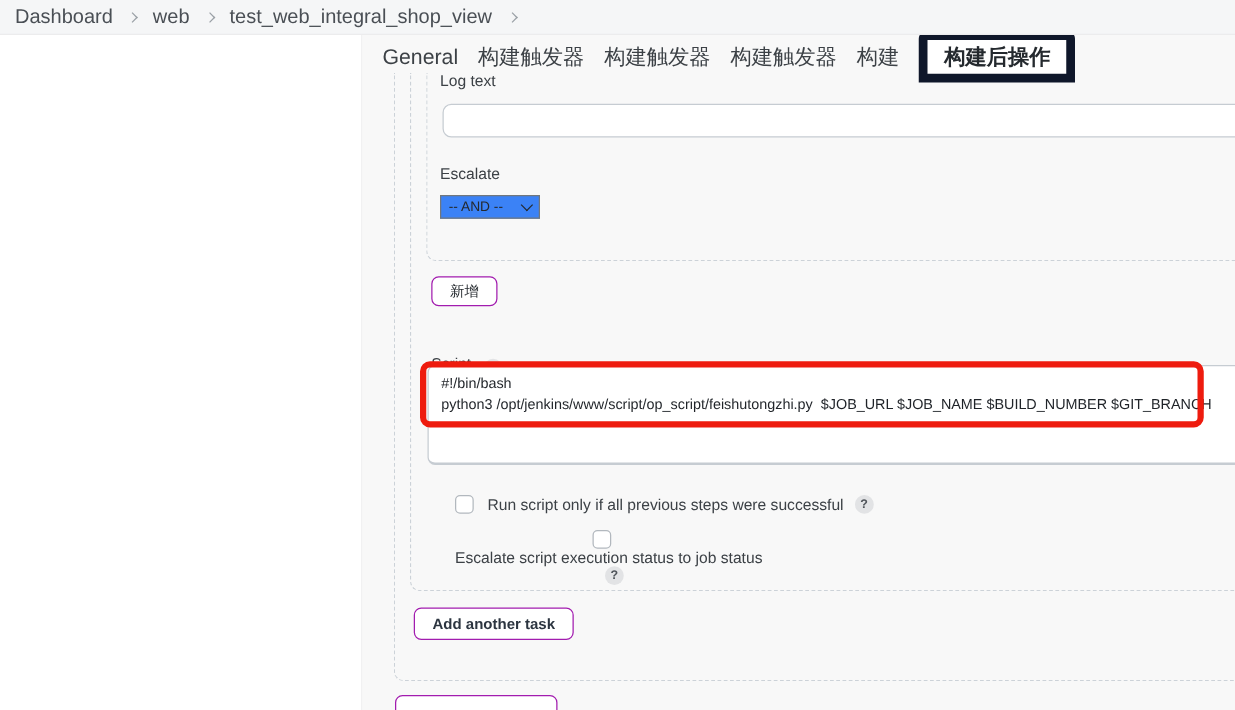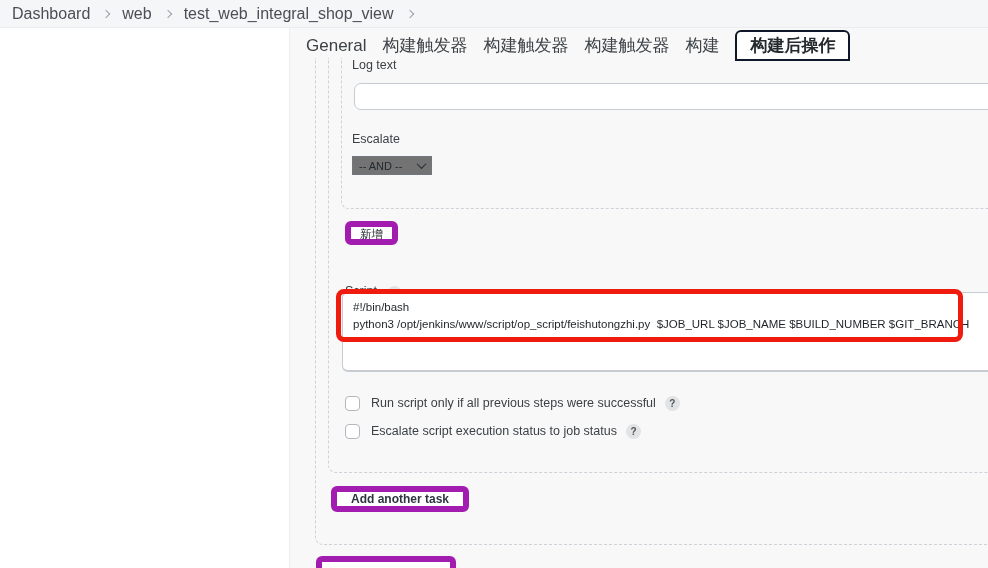--- a/index.html
+++ b/index.html
@@ -19,46 +19,46 @@
   .sidebar { position:absolute; top:28px; left:0; width:290px; height:540px;
     background:#ffffff; border-right:1px solid #ededee; }
   .content { position:absolute; top:28px; left:290px; width:698px; height:540px;
     background:#f8f8f8; overflow:hidden; }
 
   
   .tabs { position:absolute; top:3px; left:15px; height:28px;
     display:flex; align-items:center; }
   .tab { font-size:17px; color:#3c4146; margin-right:14px; padding:0 1px;
     line-height:27px; cursor:pointer; white-space:nowrap; }
-  .tab.active { background:#fff; border:2px solid #0f172a;
+  .tab.active { background:#fff; border:7px solid #0f172a;
     border-radius:6px 6px 0 0; padding:0 13px; font-weight:700; color:#24292e;
     margin-right:0; margin-left:1px;text-align:center; }
 
   
   .dash { position:absolute; width:1200px;
     border-left:1px dashed #ccd2d8; border-bottom:1px dashed #ccd2d8;
     border-bottom-left-radius:8px; }
   .dash-outer  { left:25px; top:30px; height:487px; }
   .dash-middle { left:38px; top:30px; height:415px; }
   .dash-inner  { left:51px; top:30px; height:151px; }
 
   
   .lbl { position:absolute; font-size:12.5px; color:#3c4146; }
   .text-input { position:absolute; left:64px; top:55px; width:1200px; height:27px;
     background:#fff; border:1px solid #c6ccd2; border-radius:7px;
     font-size:12px; padding:0 10px; color:#24292e; outline:none; }
 
   .select { position:absolute; left:62px; top:128px; width:80px; height:19px;
-    background:#737373; border:1px solid #71777d; display:flex; align-items:center;
+    background:#3b82f6; border:1px solid #71777d; display:flex; align-items:center;
     padding:0 6px; font-size:11px; color:#24292e; cursor:pointer; }
   .select .chev { margin-left:auto; width:7px; height:7px;
     border-right:1.8px solid #24292e; border-bottom:1.8px solid #24292e;
     transform:rotate(45deg) translate(-1px,-1px); }
 
-  .btn { background:#fff; border:6px solid #a21caf; border-radius:6px;
+  .btn { background:#fff; border:1px solid #a21caf; border-radius:6px;
     color:#24292e; cursor:pointer; font-family:"Liberation Sans",sans-serif; }
   .btn-add { position:absolute; left:55px; top:193px; width:53px; height:24px;
     font-size:11.5px; }
   .btn-task { position:absolute; left:41px; top:458px; height:26px;
     padding:0 14px; font-size:12px; font-weight:700; color:#2c3540; }
   .btn-bottom { position:absolute; left:26px; top:528px; height:34px;
     padding:6px 12px 0 12px; font-size:11.5px; font-weight:700; color:#2c3540; }
 
   .help { display:inline-block; width:15px; height:15px; border-radius:50%;
     background:#e2e3e5; color:#50555b; font-size:10px; font-weight:700;
@@ -68,21 +68,21 @@
 
   .script-area { position:absolute; left:52px; top:264px; width:1200px; height:80px;
     background:#fff; border:1px solid #c6ccd2; border-bottom-width:2px;
     border-radius:6px; padding:6px 10px; font-family:"Liberation Sans",sans-serif;
     font-size:11.5px; line-height:17px; color:#1f2328; resize:none;
     outline:none; overflow:hidden; white-space:pre; }
 
   .annotation { position:absolute; left:46px; top:261px; width:627px; height:53px;
     border:5px solid #ee1b0e; border-radius:8px; pointer-events:none; z-index:4; }
 
-  .check-row { position:absolute; left:36px; display:flex; align-items:flex-start;
+  .check-row { position:absolute; left:55px; display:flex; align-items:center;
     font-size:12.5px; color:#3c4146;padding-left:19px; }
   .check-row .box { width:15px; height:15px; background:#fff;
     border:1px solid #b2b8be; border-radius:4px; margin-right:11px; cursor:pointer;
     flex:0 0 auto; }
   .check-row .help { margin-left:9px; }
 </style>
 </head>
 <body>
 
 <div class="topbar">
@@ -129,21 +129,21 @@
   <textarea class="script-area" wrap="off" spellcheck="false" style="">#!/bin/bash
 python3 /opt/jenkins/www/script/op_script/feishutongzhi.py  $JOB_URL $JOB_NAME $BUILD_NUMBER $GIT_BRANCH</textarea>
 
   <div class="annotation"></div>
 
   <div class="check-row" style="top:368px;">
     <span class="box"></span>
     <span>Run script only if all previous steps were successful</span>
     <span class="help">?</span>
   </div>
-  <div class="check-row" style="top:396px;">
+  <div class="check-row" style="top:396px;flex-direction:column;">
     <span class="box"></span>
     <span>Escalate script execution status to job status</span>
     <span class="help">?</span>
   </div>
 
   <button class="btn btn-task">Add another task</button>
 
   <button class="btn btn-bottom">增加构建后操作步骤</button>
 
 </div>

